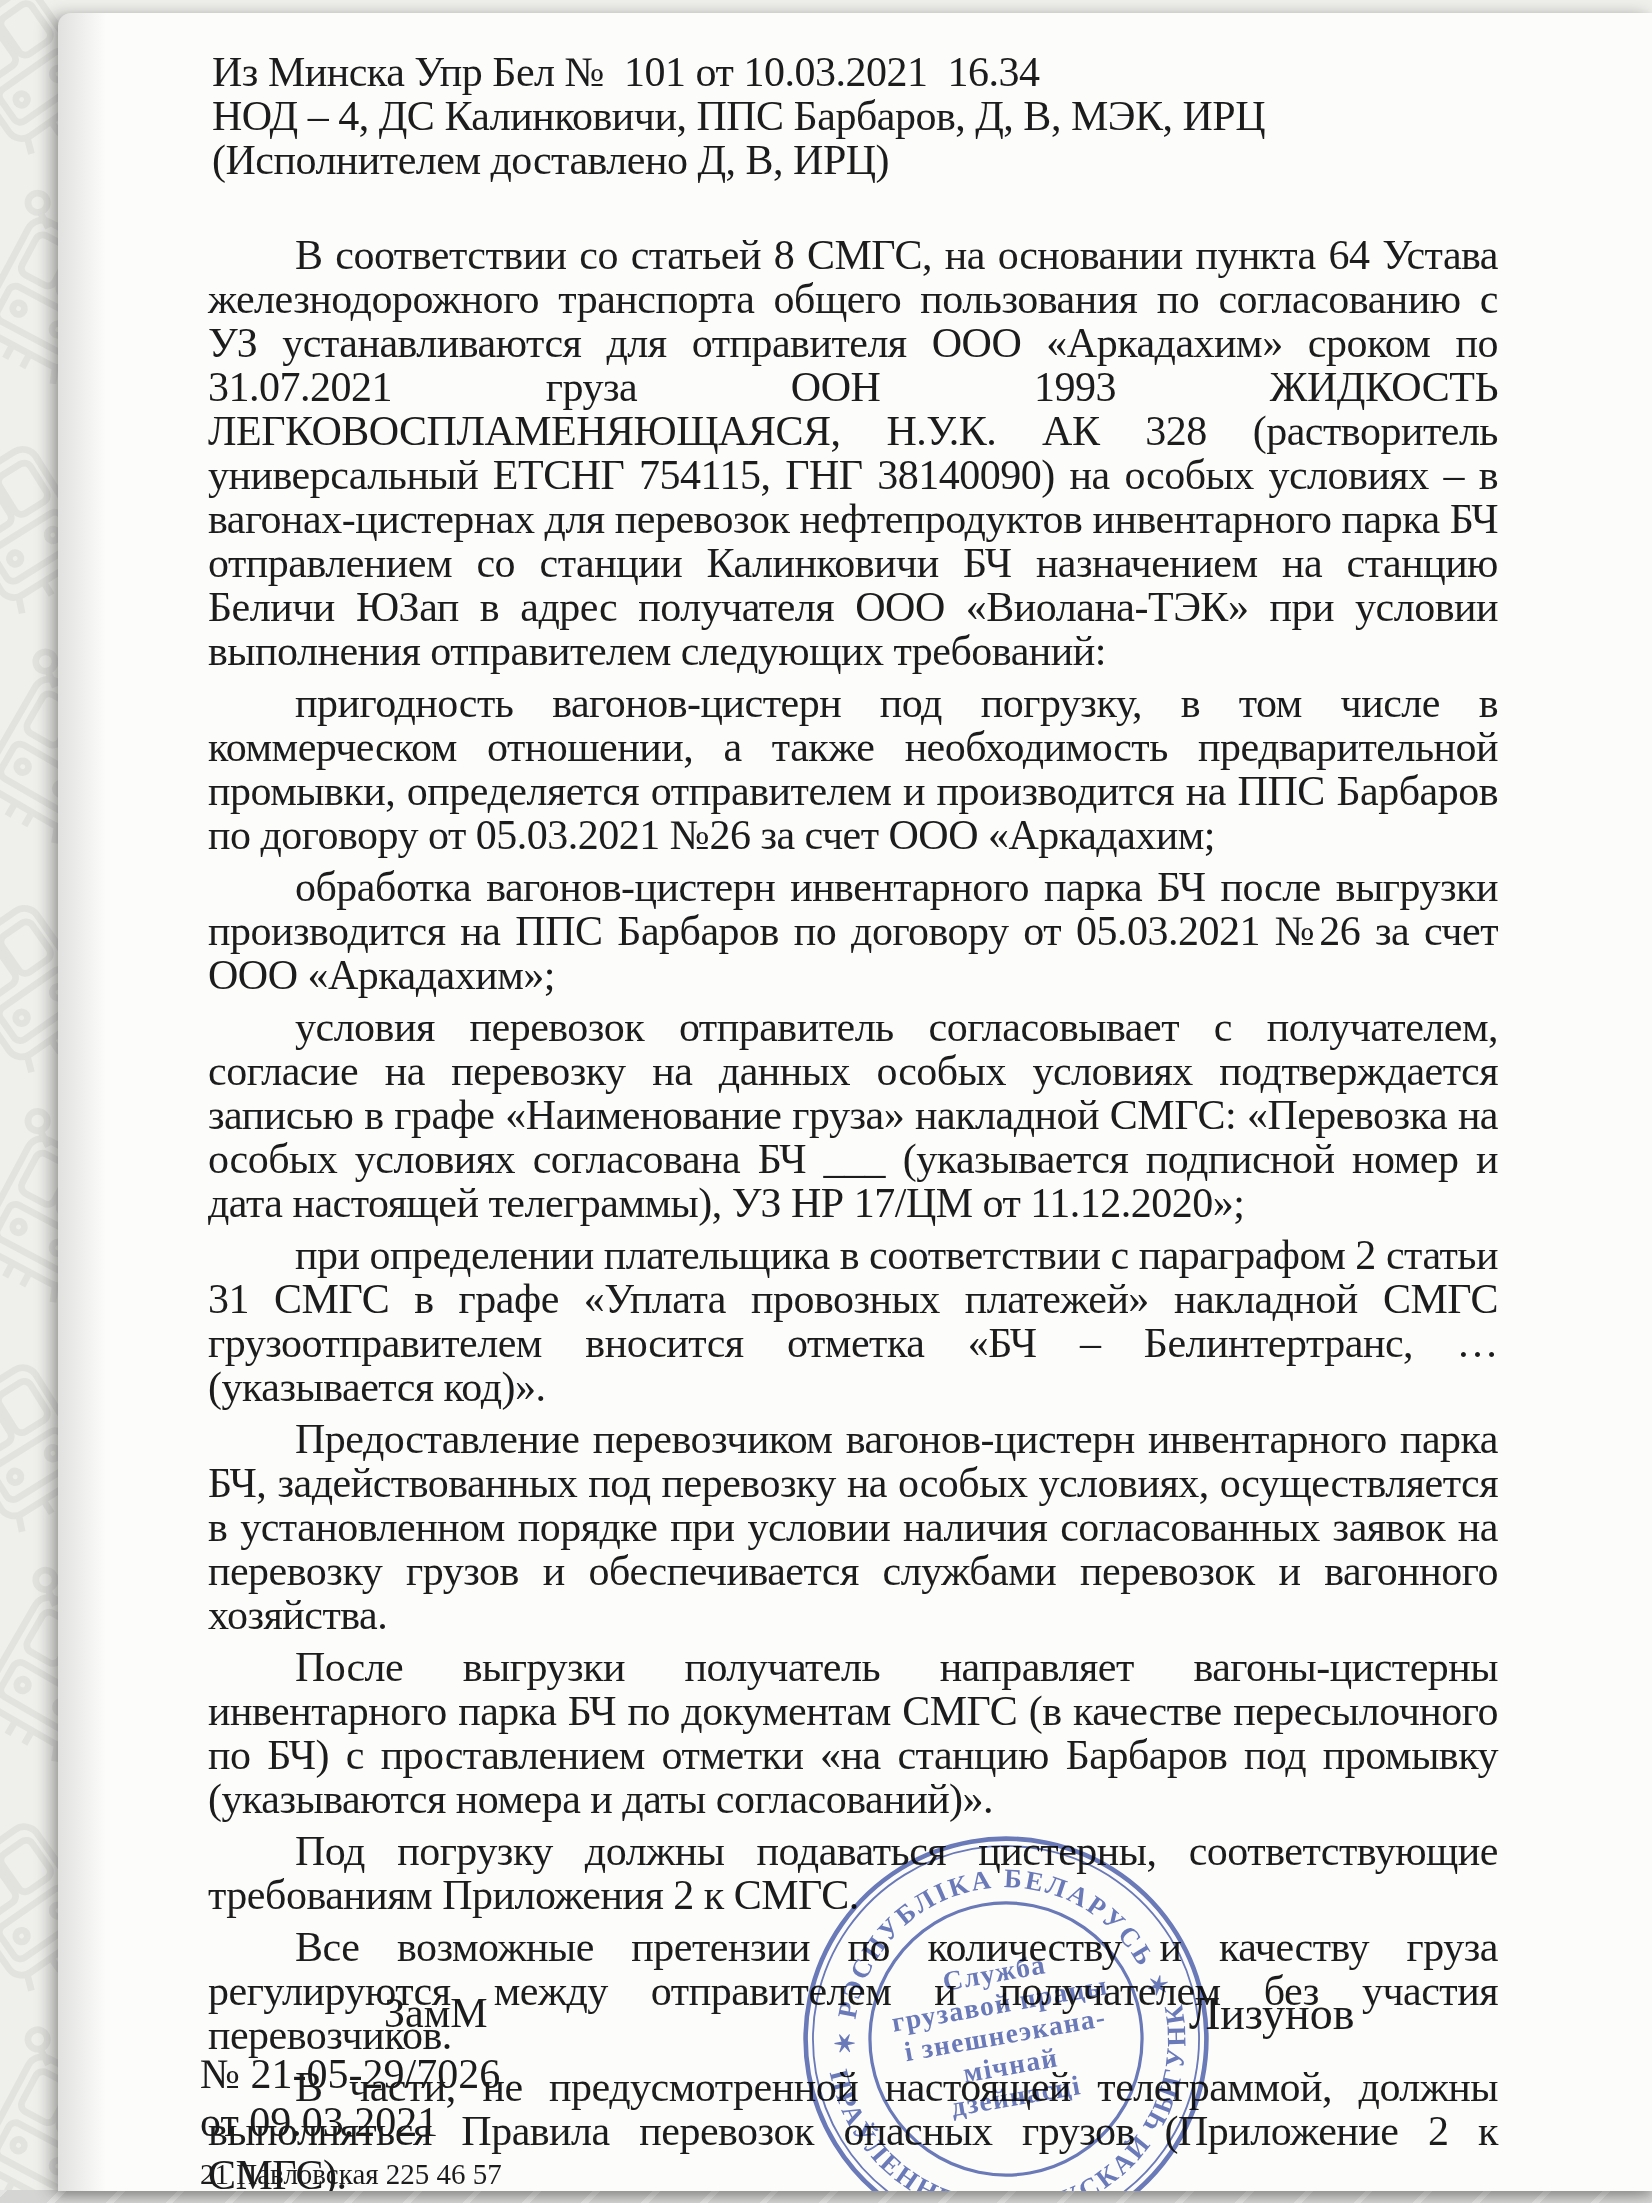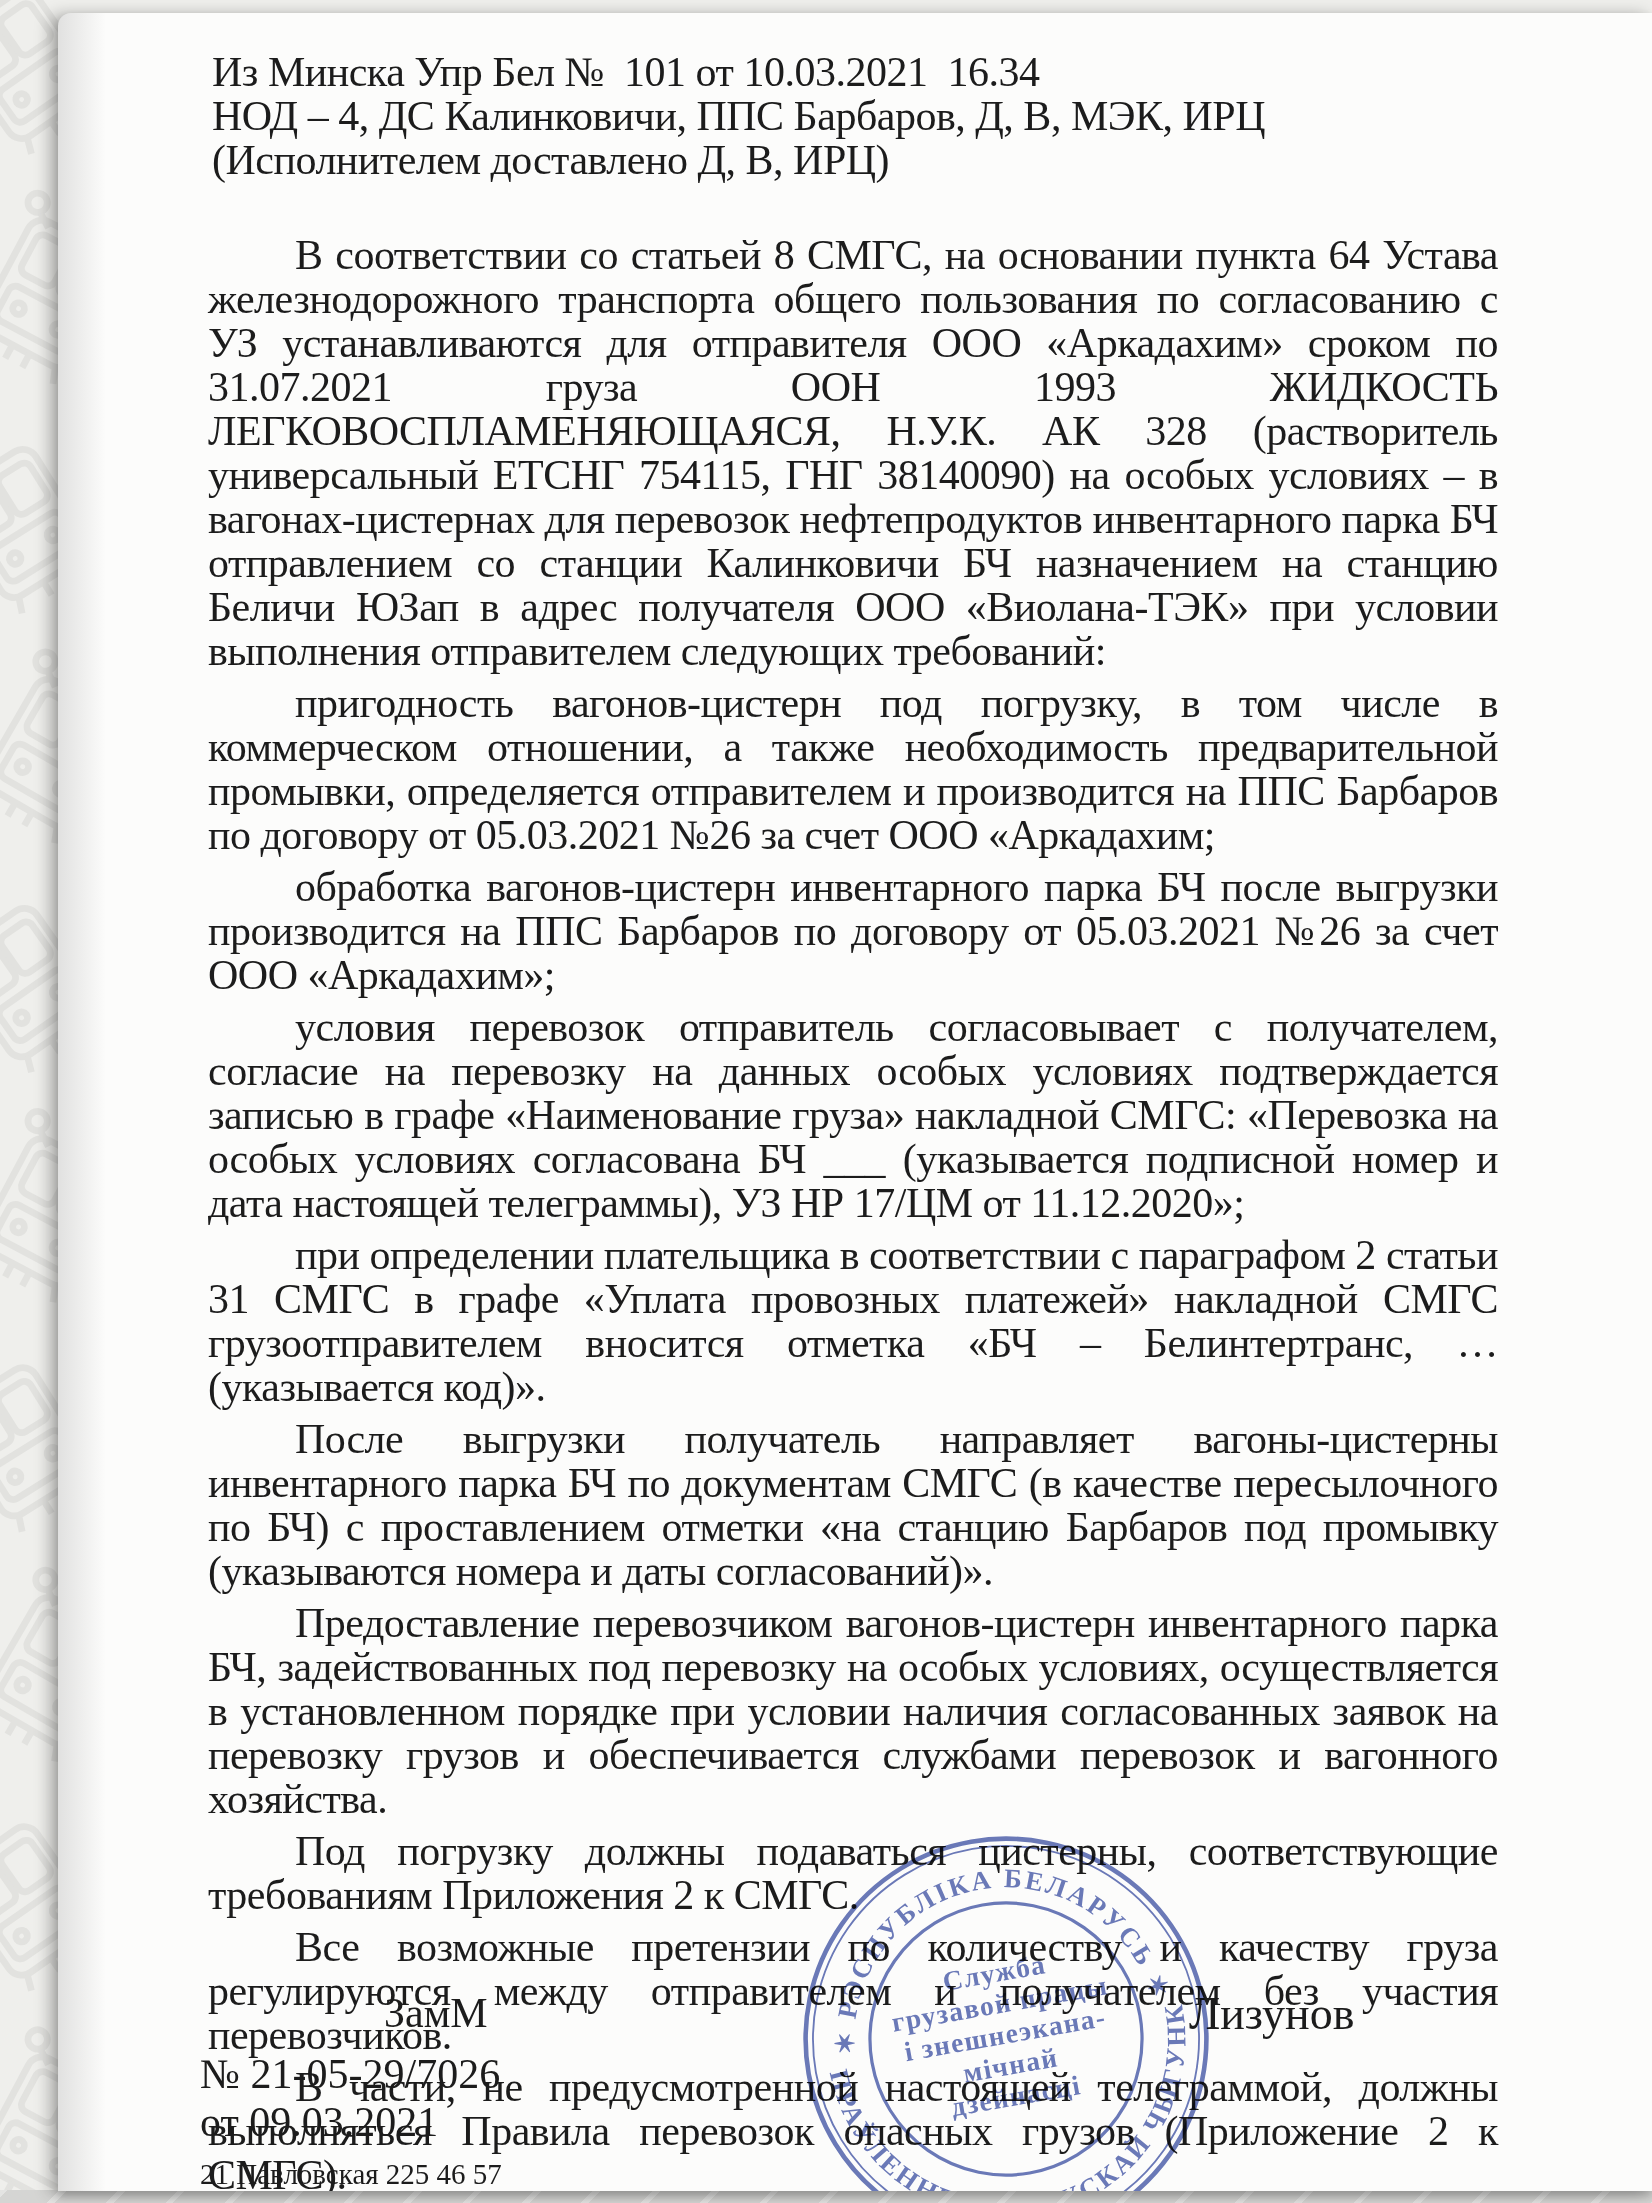--- a/index.html
+++ b/index.html
@@ -100,22 +100,22 @@
       <div class="hline">Из Минска Упр Бел №  101 от 10.03.2021  16.34</div>
       <div class="hline">НОД – 4, ДС Калинковичи, ППС Барбаров, Д, В, МЭК, ИРЦ</div>
       <div class="hline">(Исполнителем доставлено Д, В, ИРЦ)</div>
     </div>
 
     <p class="para">В соответствии со статьей 8 СМГС, на основании пункта 64 Устава железнодорожного транспорта общего пользования по согласованию с УЗ устанавливаются для отправителя ООО «Аркадахим» сроком по 31.07.2021 груза ООН 1993 ЖИДКОСТЬ ЛЕГКОВОСПЛАМЕНЯЮЩАЯСЯ, Н.У.К. АК 328 (растворитель универсальный ЕТСНГ 754115, ГНГ 38140090) на особых условиях – в вагонах-цистернах для перевозок нефтепродуктов инвентарного парка БЧ отправлением со станции Калинковичи БЧ назначением на станцию Беличи ЮЗап в адрес получателя ООО «Виолана-ТЭК» при условии выполнения отправителем следующих требований:</p>
     <p class="para">пригодность вагонов-цистерн под погрузку, в том числе в коммерческом отношении, а также необходимость предварительной промывки, определяется отправителем и производится на ППС Барбаров по договору от 05.03.2021 №26 за счет ООО «Аркадахим;</p>
     <p class="para">обработка вагонов-цистерн инвентарного парка БЧ после выгрузки производится на ППС Барбаров по договору от 05.03.2021 №26 за счет ООО «Аркадахим»;</p>
     <p class="para">условия перевозок отправитель согласовывает с получателем, согласие на перевозку на данных особых условиях подтверждается записью в графе «Наименование груза» накладной СМГС: «Перевозка на особых условиях согласована БЧ ___ (указывается подписной номер и дата настоящей телеграммы), УЗ НР 17/ЦМ от 11.12.2020»;</p>
     <p class="para">при определении плательщика в соответствии с параграфом 2 статьи 31 СМГС в графе «Уплата провозных платежей» накладной СМГС грузоотправителем вносится отметка «БЧ – Белинтертранс, … (указывается код)».</p>
+    <p class="para">Предоставление перевозчиком вагонов-цистерн инвентарного парка БЧ, задействованных под перевозку на особых условиях, осуществляется в установленном порядке при условии наличия согласованных заявок на перевозку грузов и обеспечивается службами перевозок и вагонного хозяйства.</p>
     <p class="para">После выгрузки получатель направляет вагоны-цистерны инвентарного парка БЧ по документам СМГС (в качестве пересылочного по БЧ) с проставлением отметки «на станцию Барбаров под промывку (указываются номера и даты согласований)».</p>
-    <p class="para">Предоставление перевозчиком вагонов-цистерн инвентарного парка БЧ, задействованных под перевозку на особых условиях, осуществляется в установленном порядке при условии наличия согласованных заявок на перевозку грузов и обеспечивается службами перевозок и вагонного хозяйства.</p>
     <p class="para">Под погрузку должны подаваться цистерны, соответствующие требованиям Приложения 2 к СМГС.</p>
     <p class="para">Все возможные претензии по количеству и качеству груза регулируются между отправителем и получателем без участия перевозчиков.</p>
     <p class="para">В части, не предусмотренной настоящей телеграммой, должны выполняться Правила перевозок опасных грузов (Приложение 2 к СМГС).</p>
     <p class="para">Просим установить контроль, инструктировать причастных, информировать отправителя.</p>
   </div>
 
   <div class="sig-left">ЗамМ</div>
   <div class="sig-right">Лизунов</div>
 
   <div class="ref">

